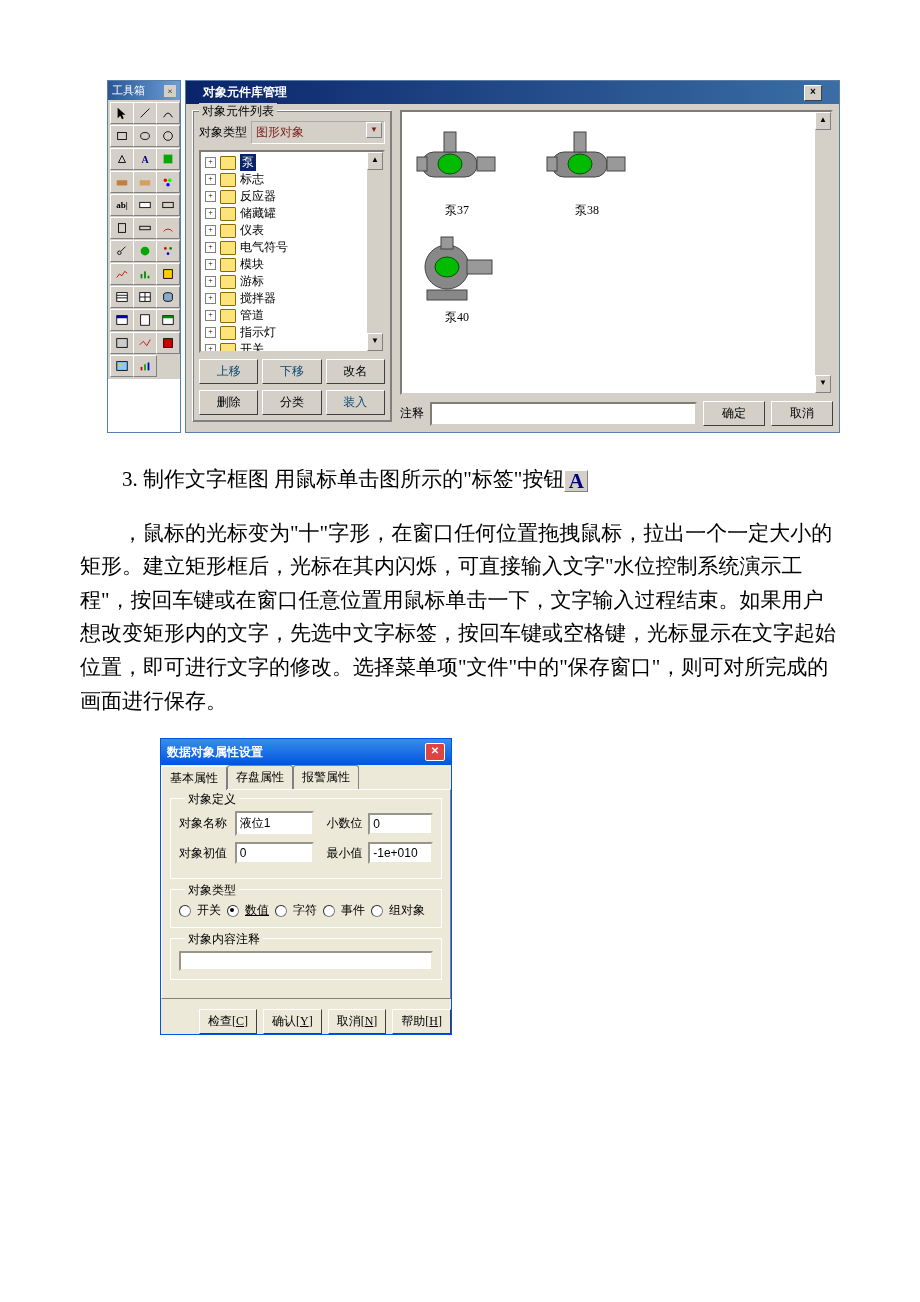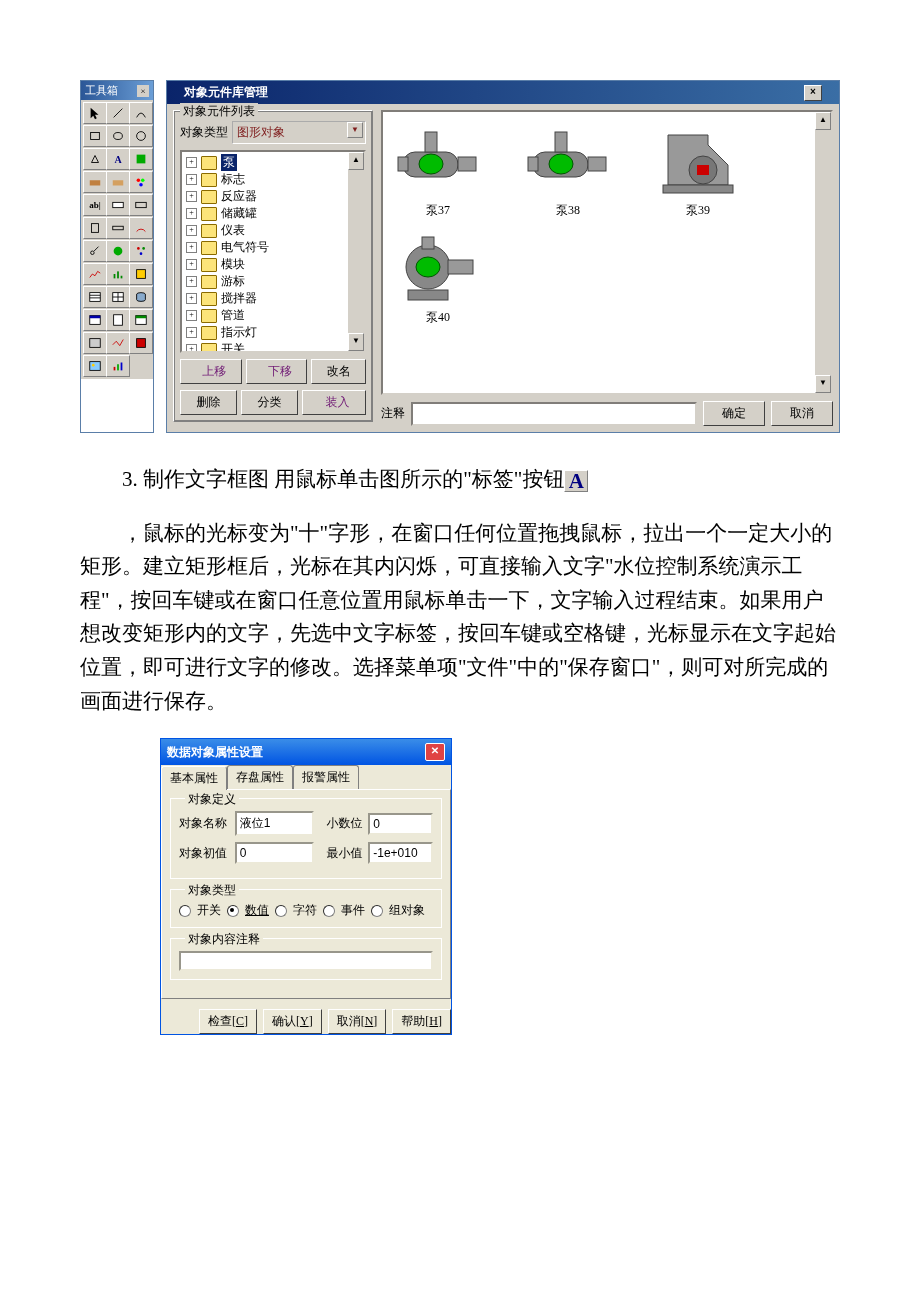--- a/index.html
+++ b/index.html
@@ -8,22 +8,23 @@
   font-family: SimSun, serif;
   background: #fff;
   width: 920px;
 }
 .page-container {
   padding: 80px 80px 40px 80px;
 }
 
 .win-container {
   display: flex;
-  gap: 12px;
+  gap: 4px;
   margin-bottom: 30px;
+  margin-left: 27px;
 }
 .toolbox {
   width: 72px;
   border: 1px solid #5a7ea8;
 }
 .toolbox-title {
   background: linear-gradient(to right, #2b5797, #6b9ed6);
   color: #fff;
   font-size: 11px;
   padding: 2px 4px;
@@ -217,21 +218,21 @@
 .win-btn {
   flex: 1;
   background: #d4d0c8;
   border: 1px solid #fff;
   border-right-color: #404040;
   border-bottom-color: #404040;
   padding: 3px 0;
   font-size: 12px;
   text-align: center;
 }
-.win-btn.disabled { color: #701a75; padding-left: 7px; }
+.win-btn.disabled { color: #0c4a6e; }
 .right-panel {
   flex: 1;
   display: flex;
   flex-direction: column;
 }
 .pump-area {
   flex: 1;
   background: #fff;
   border: 2px inset #d4d0c8;
   position: relative;
@@ -732,31 +733,20 @@
               <div class="pump-img">
                     <svg width="90" height="70" viewBox="0 0 90 70">
                       <rect x="10" y="25" width="55" height="25" rx="12" fill="#888" stroke="#444"></rect>
                       <ellipse cx="38" cy="37" rx="12" ry="10" fill="#0b0" stroke="#050"></ellipse>
                       <rect x="32" y="5" width="12" height="20" fill="#999" stroke="#444"></rect>
                       <rect x="65" y="30" width="18" height="14" fill="#999" stroke="#444"></rect>
                       <rect x="5" y="30" width="10" height="14" fill="#999" stroke="#444"></rect>
                     </svg>
                   </div>
               <div>泵38</div>
-            </div>
-            <div class="pump-cell">
-              <div class="pump-img">
-                    <svg width="90" height="75" viewBox="0 0 90 75">
-                      <path d="M15 10 h40 v10 l20 20 v20 h-60 z" fill="#999" stroke="#444"></path>
-                      <circle cx="50" cy="45" r="14" fill="#777" stroke="#444"></circle>
-                      <rect x="44" y="40" width="12" height="10" fill="#c00"></rect>
-                      <rect x="10" y="60" width="70" height="8" fill="#888" stroke="#444"></rect>
-                    </svg>
-                  </div>
-              <div>泵39</div>
             </div>
           </div>
           <div class="pump-row">
             <div class="pump-cell">
               <div class="pump-img">
                     <svg width="90" height="75" viewBox="0 0 90 75">
                       <circle cx="35" cy="35" r="22" fill="#888" stroke="#444"></circle>
                       <ellipse cx="35" cy="35" rx="12" ry="10" fill="#0b0" stroke="#050"></ellipse>
                       <rect x="55" y="28" width="25" height="14" fill="#999" stroke="#444"></rect>
                       <rect x="29" y="5" width="12" height="12" fill="#999" stroke="#444"></rect>

